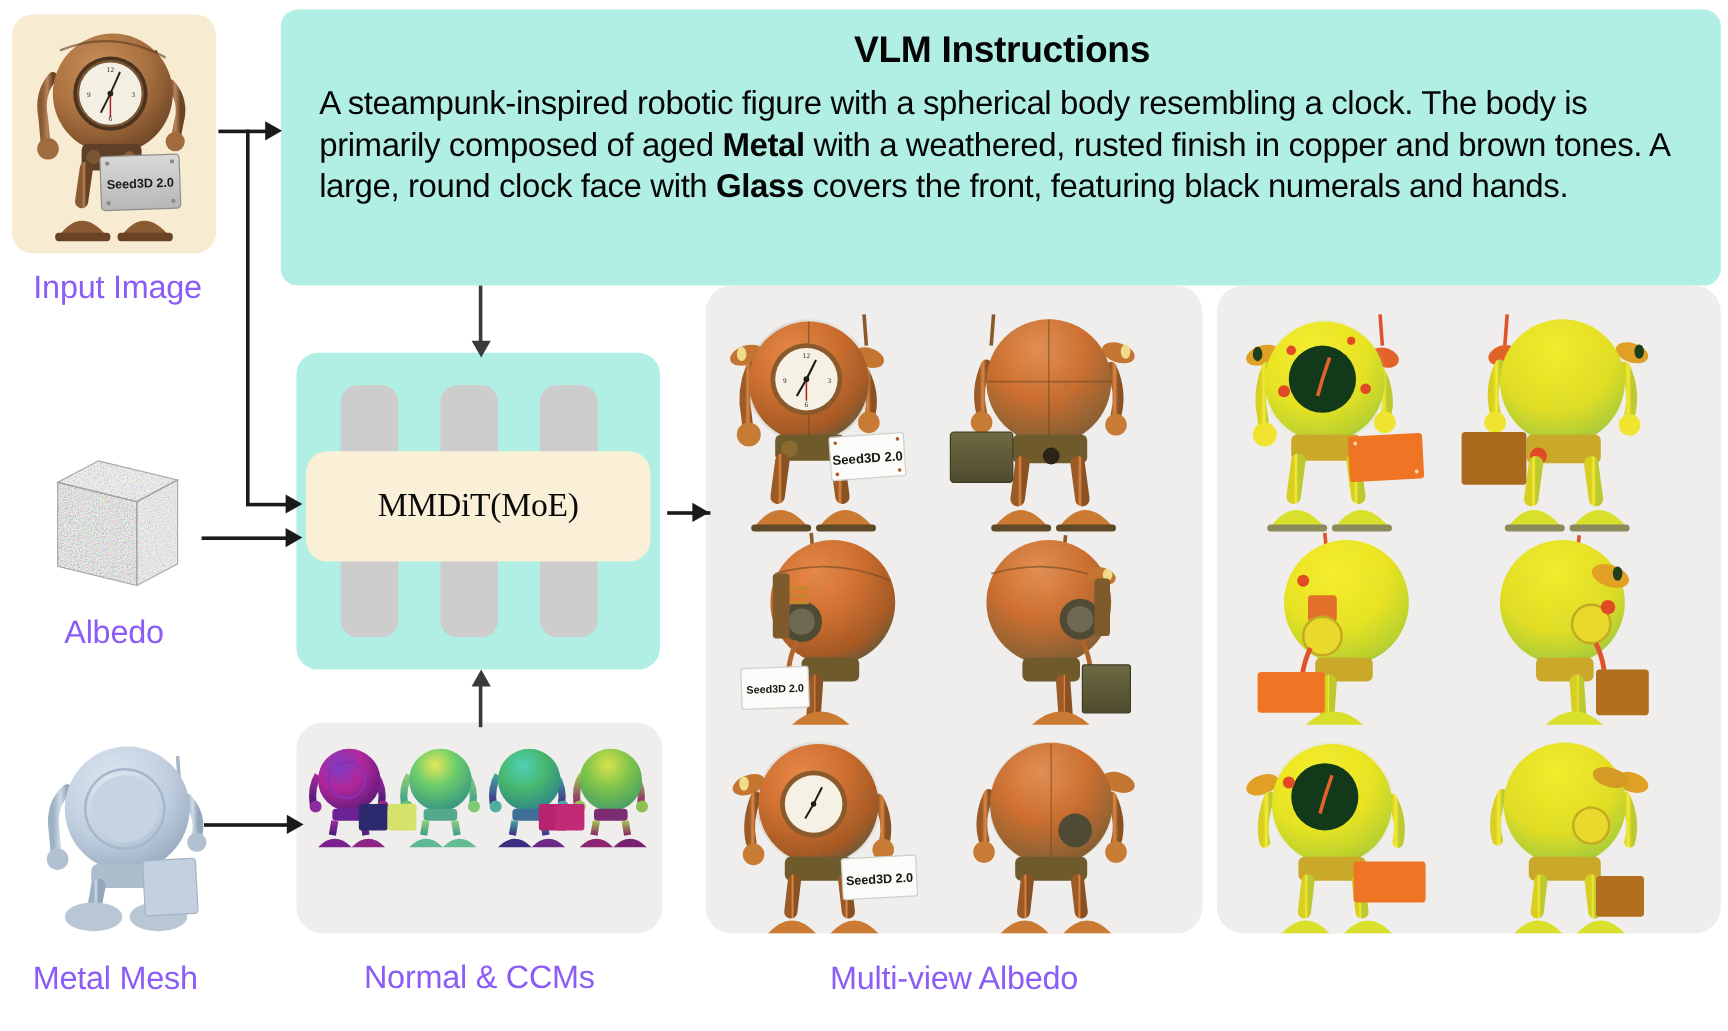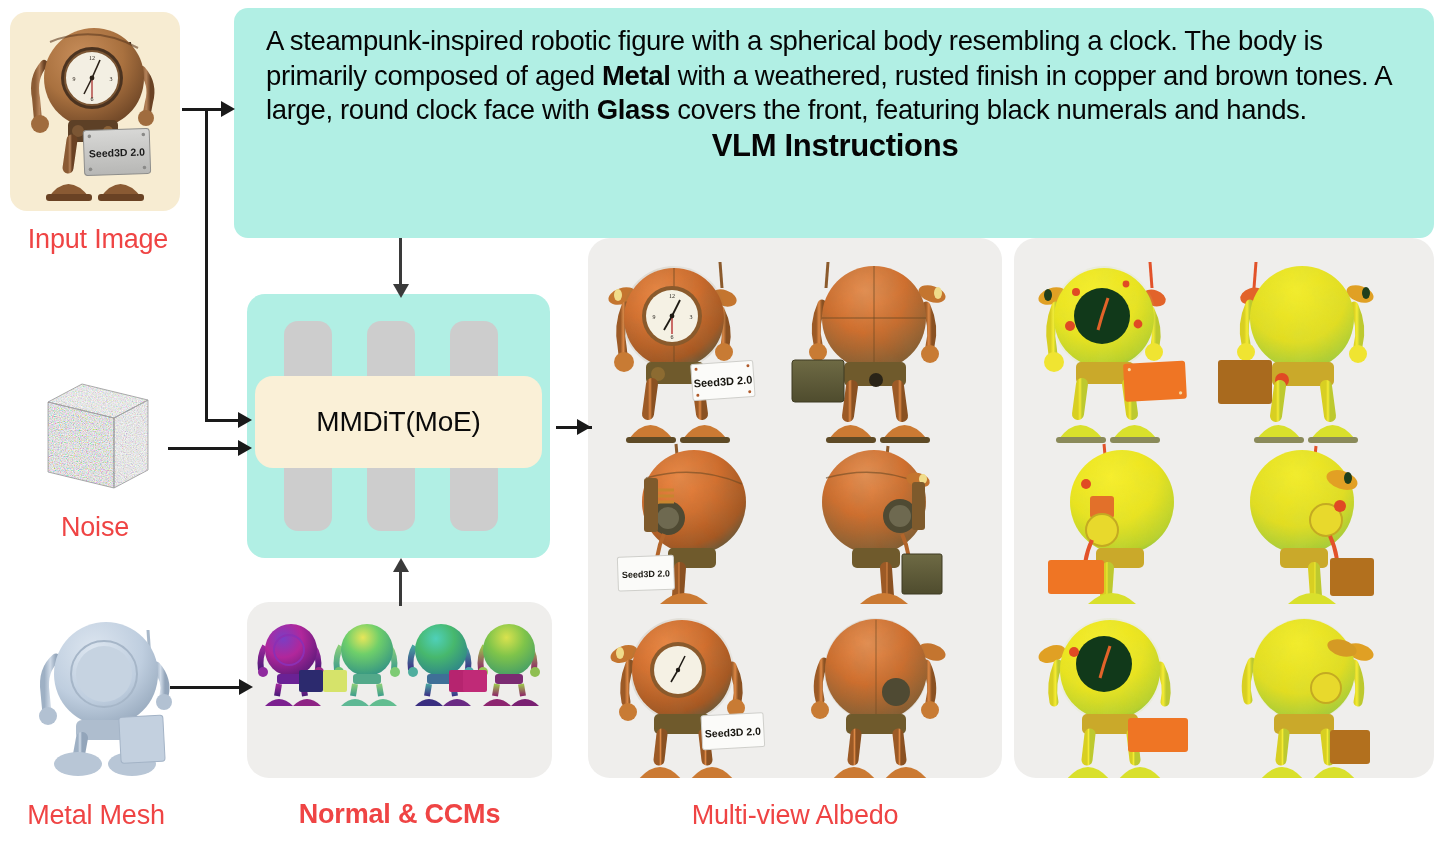--- a/index.html
+++ b/index.html
@@ -13,21 +13,21 @@
   .stage { position: absolute; inset: 0; }
 
   
   .abs { position: absolute; }
 
   
   .caption {
     position: absolute;
     text-align: center;
     font-size: 27px;
-    color: #ef4444;
+    color: #8b5cf6;
     font-family: "Liberation Sans", sans-serif;
     letter-spacing: -0.2px;
     line-height: 1.32;
     white-space: pre-line;
   }
 
   
   #input-image-card {
     left: 10px; top: 12px; width: 170px; height: 199px;
     background: #f7ecd2;
@@ -73,21 +73,21 @@
   }
   #expert-bar-1 { left: 37px; }
   #expert-bar-2 { left: 120px; }
   #expert-bar-3 { left: 203px; }
   #mmdit-band {
     position: absolute;
     left: 8px; top: 82px;
     width: 287px; height: 92px;
     background: #faf0d7;
     border-radius: 18px;
-    display: flex; align-items: center; justify-content: center;
+    display: flex; align-items: center; justify-content: center; font-family: Liberation Serif, serif;
   }
   #mmdit-label {
     font-size: 28px;
     color: #0a0a0a;
     letter-spacing: -0.2px;
   }
 
   
   .gray-panel {
     position: absolute;
@@ -191,24 +191,24 @@
         <circle cx="134" cy="123" r="1.8" fill="#8a8a88"></circle>
         <circle cx="80" cy="156" r="1.8" fill="#8a8a88"></circle>
         <circle cx="134" cy="156" r="1.8" fill="#8a8a88"></circle>
         <text x="107" y="144" font-size="10.5" font-family="'Liberation Sans',sans-serif" fill="#1b1b1b" text-anchor="middle" font-weight="bold">Seed3D 2.0</text>
       </g>
     </svg>
   </div>
   <div class="caption" style="left:0px; top:222px; width:196px;">Input Image</div>
 
   <div class="abs" id="vlm-box">
+    <div id="vlm-title">VLM Instructions</div>
     <div id="vlm-body">
       <span>A steampunk-inspired robotic figure with a spherical body resembling a clock. The body is primarily composed of aged </span><b>Metal</b><span> with a weathered, rusted finish in copper and brown tones. A large, round clock face with </span><b>Glass</b><span> covers the front, featuring black numerals and hands.</span>
     </div>
-    <div id="vlm-title">VLM Instructions</div>
   </div>
 
   <div class="abs" style="left:30px; top:360px; width:130px; height:140px;">
     <svg class="art" width="130" height="140" viewBox="0 0 130 140">
       <defs>
         <filter id="noiseF" x="0" y="0" width="100%" height="100%">
           <feTurbulence type="fractalNoise" baseFrequency="0.85" numOctaves="3" seed="7" stitchTiles="stitch"></feTurbulence>
           <feColorMatrix type="saturate" values="1.5"></feColorMatrix>
         </filter>
         <filter id="noiseF2" x="0" y="0" width="100%" height="100%">
@@ -241,21 +241,21 @@
       <g clip-path="url(#sideC)">
           <rect x="0" y="0" width="130" height="140" filter="url(#noiseF3)" opacity=".8"></rect>
         </g>
       <g fill="none" stroke="#6f6f72" stroke-width="1" opacity=".55">
         <polygon points="18,42 84,58 84,128 18,112"></polygon>
         <polygon points="18,42 52,24 118,40 84,58"></polygon>
         <polygon points="84,58 118,40 118,110 84,128"></polygon>
       </g>
     </svg>
   </div>
-  <div class="caption" style="left:0px; top:510px; width:190px;">Noise</div>
+  <div class="caption" style="left:0px; top:510px; width:190px;">Albedo</div>
 
   <div class="abs" style="left:22px; top:612px; width:168px; height:170px;">
     <svg class="art" width="168" height="170" viewBox="0 0 168 170">
       <defs>
         <radialGradient id="meshG" cx="38%" cy="28%" r="78%">
           <stop offset="0%" stop-color="#dde6f0"></stop>
           <stop offset="60%" stop-color="#bfcedf"></stop>
           <stop offset="100%" stop-color="#97a9bd"></stop>
         </radialGradient>
         <linearGradient id="meshL" x1="0" y1="0" x2="1" y2="0">
@@ -386,21 +386,21 @@
         <circle cx="34" cy="26" r="26" fill="url(#nccm4)"></circle>
         <rect x="20" y="50" width="28" height="10" rx="3" fill="#7b2c72"></rect>
         <path d="M22 60 l-2 12" stroke="url(#nlimb4)" stroke-width="6"></path>
         <path d="M46 60 l2 12" stroke="url(#nlimb4)" stroke-width="6"></path>
         <path d="M8 82 q14 -14 28 0 z" fill="#8d2570"></path>
         <path d="M36 82 q14 -14 28 0 z" fill="#7a2072"></path>
         <rect x="-12" y="46" width="24" height="22" rx="2" fill="#c02a77"></rect>
       </g>
     </svg>
   </div>
-  <div class="caption" style="left:247px; top:797px; width:305px;font-weight:bold;">Normal &amp; CCMs</div>
+  <div class="caption" style="left:247px; top:797px; width:305px;">Normal &amp; CCMs</div>
 
   <div class="gray-panel" id="albedo-panel">
     <svg class="art" width="414" height="540" viewBox="0 0 414 540">
       <defs>
         <radialGradient id="rustG" cx="36%" cy="26%" r="78%">
           <stop offset="0%" stop-color="#f08a46"></stop>
           <stop offset="45%" stop-color="#d9702d"></stop>
           <stop offset="85%" stop-color="#a8561f"></stop>
           <stop offset="100%" stop-color="#6f5634"></stop>
         </radialGradient>

